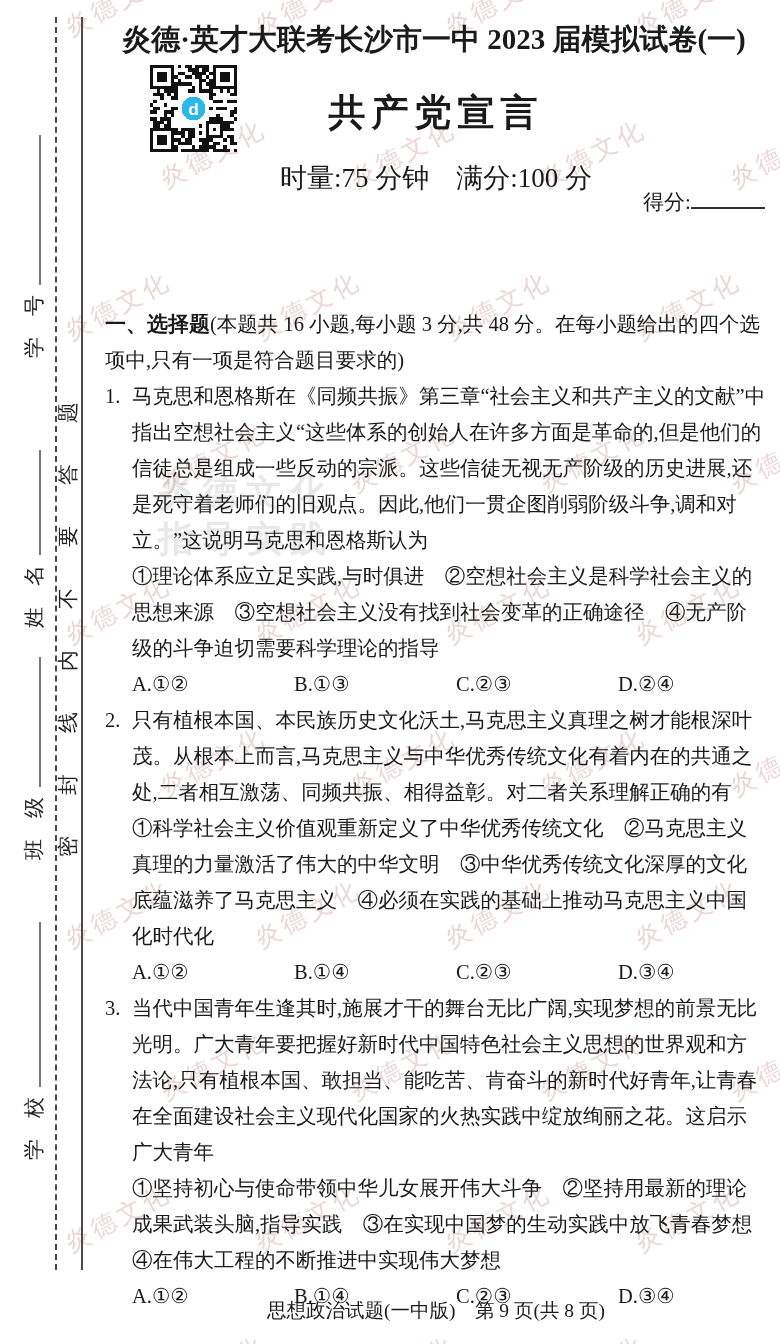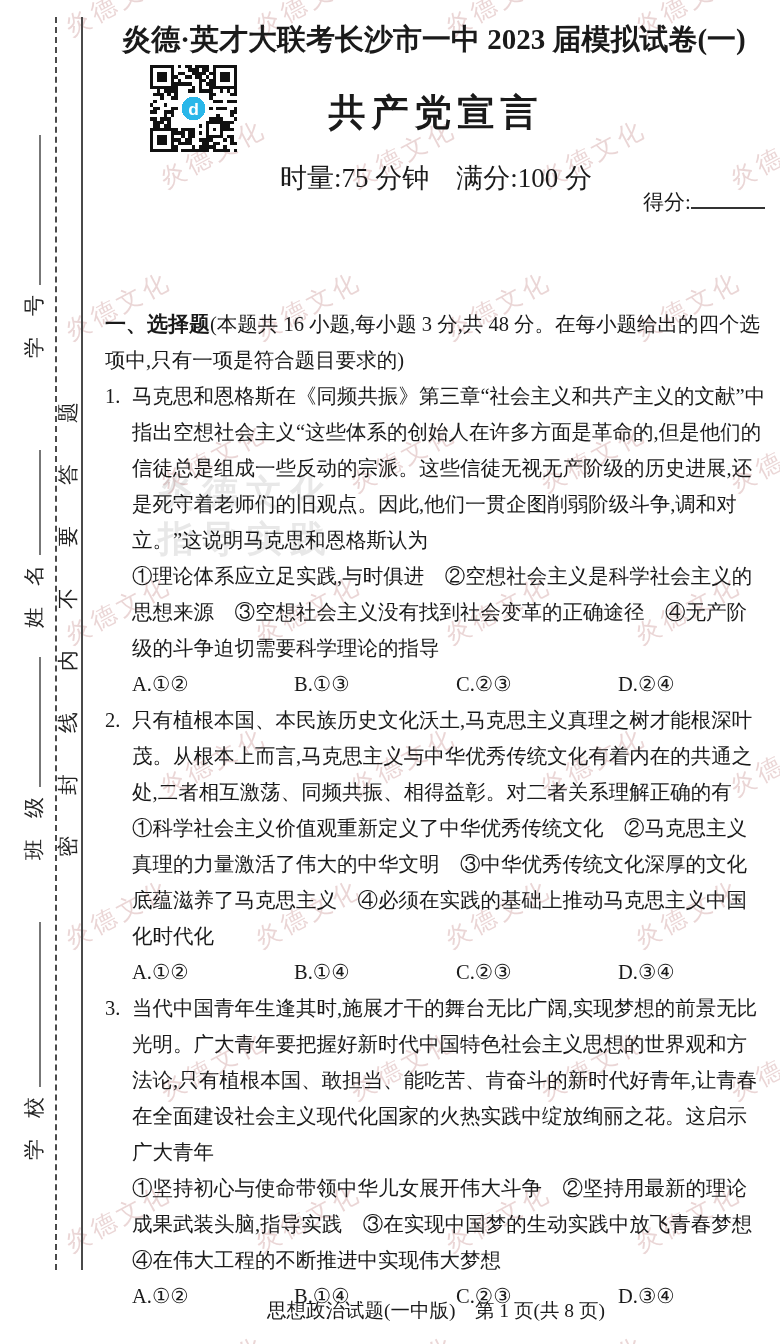--- a/index.html
+++ b/index.html
@@ -372,14 +372,14 @@
     </div>
 
     <div class="q">
       <p><span class="qnum">3.</span><span>当代中国青年生逢其时,施展才干的舞台无比广阔,实现梦想的前景无比光明。广大青年要把握好新时代中国特色社会主义思想的世界观和方法论,只有植根本国、敢担当、能吃苦、肯奋斗的新时代好青年,让青春在全面建设社会主义现代化国家的火热实践中绽放绚丽之花。这启示广大青年</span><br><span>①坚持初心与使命带领中华儿女展开伟大斗争　②坚持用最新的理论成果武装头脑,指导实践　③在实现中国梦的生动实践中放飞青春梦想　④在伟大工程的不断推进中实现伟大梦想</span></p>
       <div class="opts">
         <span class="opt">A.①②</span><span class="opt">B.①④</span><span class="opt">C.②③</span><span class="opt">D.③④</span>
       </div>
     </div>
   </div>
 
-  <div class="footer">思想政治试题(一中版)　第 1 页(共 8 页)</div>
+  <div class="footer">思想政治试题(一中版)　第 9 页(共 8 页)</div>
 </div>
 
 </body></html>

